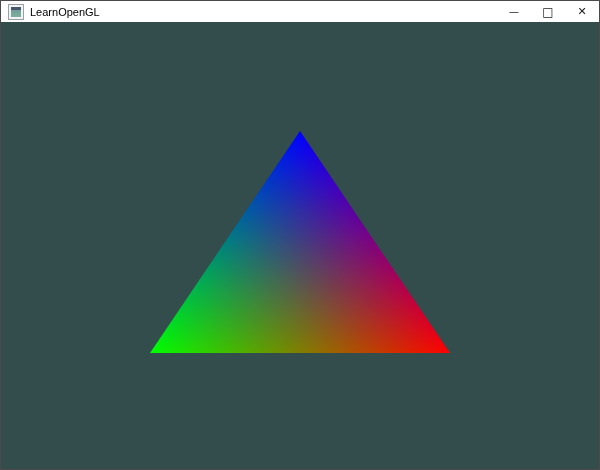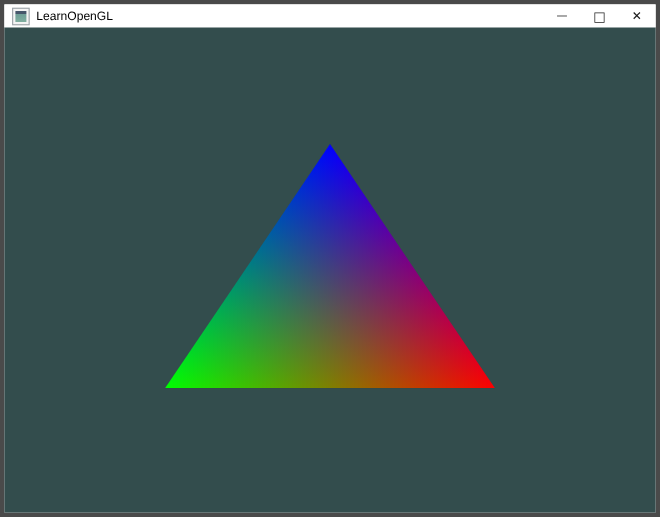--- a/index.html
+++ b/index.html
@@ -4,21 +4,21 @@
 <style>
   html, body { margin: 0; padding: 0; }
   body {
     width: 600px; height: 470px;
     position: relative; overflow: hidden;
     font-family: "Liberation Sans", sans-serif;
     background: #fff;
   }
   .window {
     position: absolute; inset: 0;
-    border: 4px solid #a21caf;
+    border: 1px solid #a21caf;
     box-sizing: border-box;
     display: flex; flex-direction: column;
   }
   .titlebar {
     height: 21px; flex: 0 0 21px;
     background: #ffffff;
     display: flex; align-items: center;
     user-select: none;
   }
   .app-icon {

